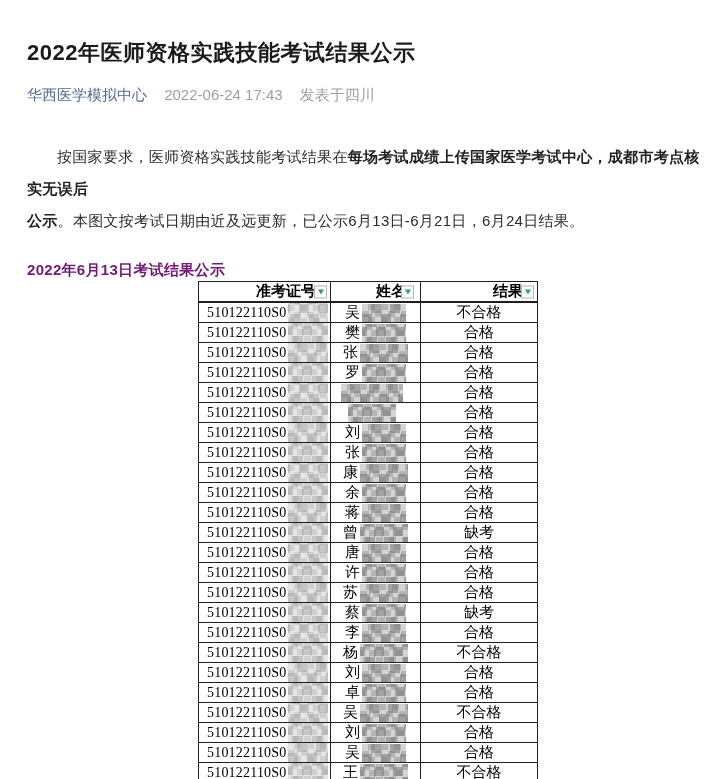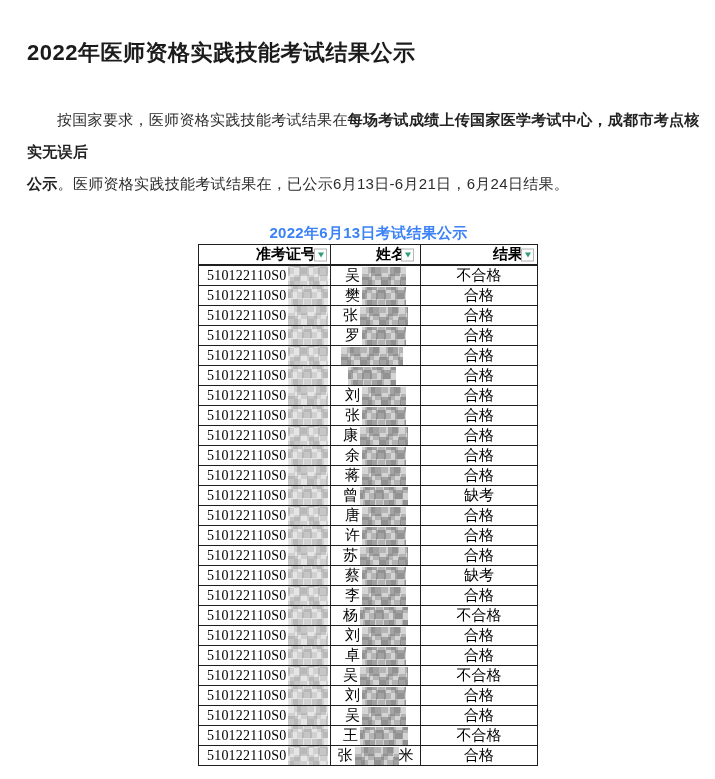--- a/index.html
+++ b/index.html
@@ -20,21 +20,21 @@
   .meta { color:#9f9f9f; margin-left:13px; }
 
   .para {
     margin-top:36px; font-size:15px; line-height:32px; color:#2b2b2b;
     text-indent:2em; letter-spacing:0.3px;
   }
   .para b { font-weight:700; color:#222; }
 
   .section-heading {
     margin-top:22px; font-size:15px; line-height:21px; font-weight:700;
-    color:#3b82f6; letter-spacing:0.3px;text-align:center;
+    color:#701a75; letter-spacing:0.3px;
   }
 
   .table-wrap { margin-top:1px; margin-left:171px; width:341px; position:relative; }
   table.results {
     border-collapse:collapse; table-layout:fixed; width:339px;
     font-family:"Liberation Serif","DejaVu Serif",serif; color:#000;
   }
   col.c-id   { width:132px; }
   col.c-name { width:90px; }
   col.c-res  { width:117px; }
@@ -83,22 +83,27 @@
   tbody tr:nth-child(4n+1) .mosaic-id { background-position:2px 1px, 6px 2px; }
   tbody tr:nth-child(n+26) .mosaic-id { width:48px; }
 </style>
 </head>
 <body>
 
 <div class="content">
 
   <h1 class="page-title">2022年医师资格实践技能考试结果公示</h1>
 
-
-  <p class="para"><span>按国家要求，医师资格实践技能考试结果在</span><b>每场考试成绩上传国家医学考试中心，成都市考点核实无误后</b><br><b>公示</b><span>。医师资格实践技能考试结果在，已公示6月13日-6月21日，6月24日结果。</span></p>
+  <div class="byline">
+    <span class="author">华西医学模拟中心</span>
+    <span class="meta">2022-06-24 17:43</span>
+    <span class="meta">发表于四川</span>
+  </div>
+
+  <p class="para"><span>按国家要求，医师资格实践技能考试结果在</span><b>每场考试成绩上传国家医学考试中心，成都市考点核实无误后</b><br><b>公示</b><span>。本图文按考试日期由近及远更新，已公示6月13日-6月21日，6月24日结果。</span></p>
 
   <h2 class="section-heading">2022年6月13日考试结果公示</h2>
 
   <div class="table-wrap">
     <table class="results">
       <colgroup>
           <col class="c-id">
           <col class="c-name">
           <col class="c-res">
         </colgroup>

